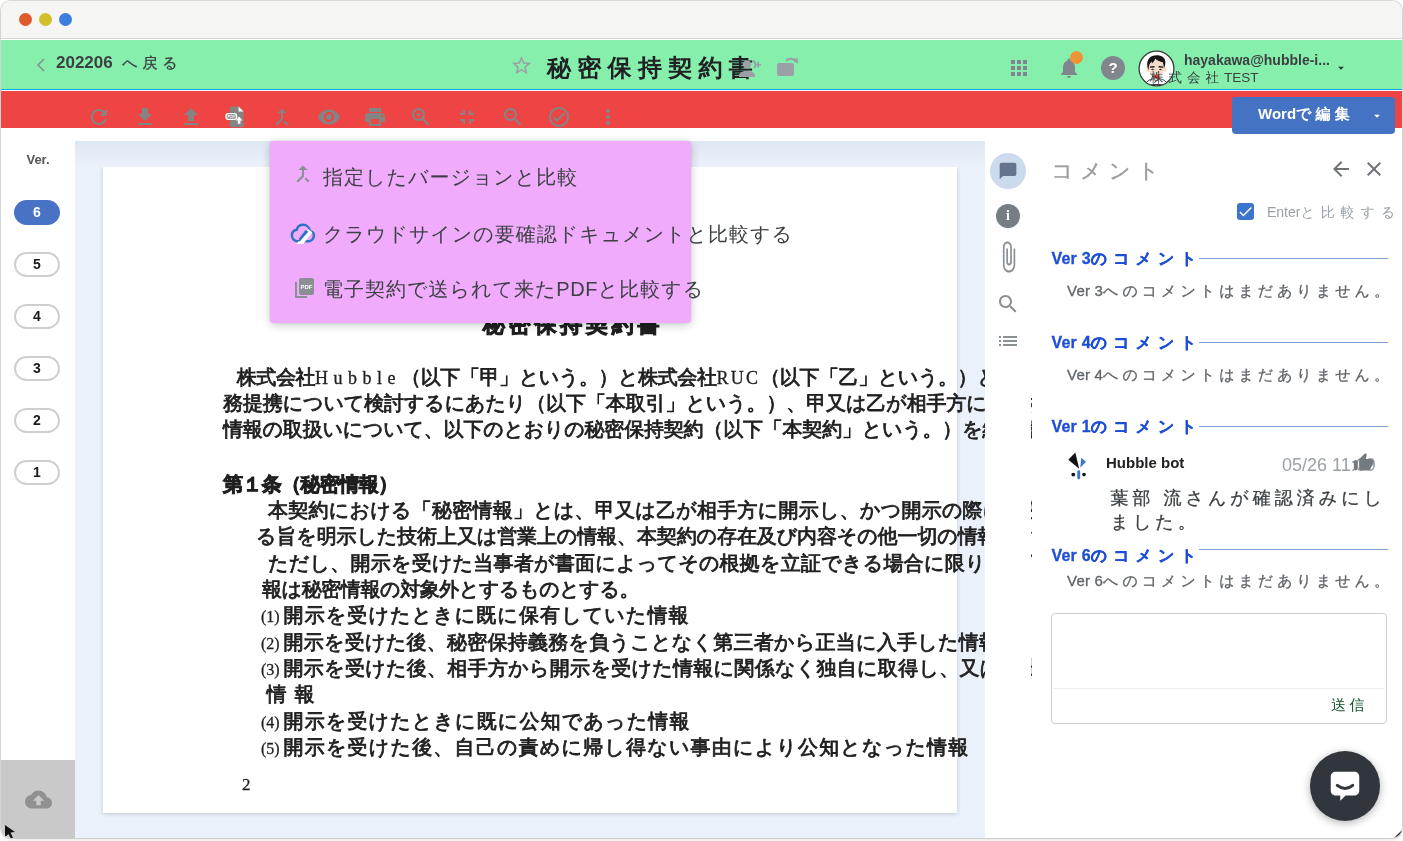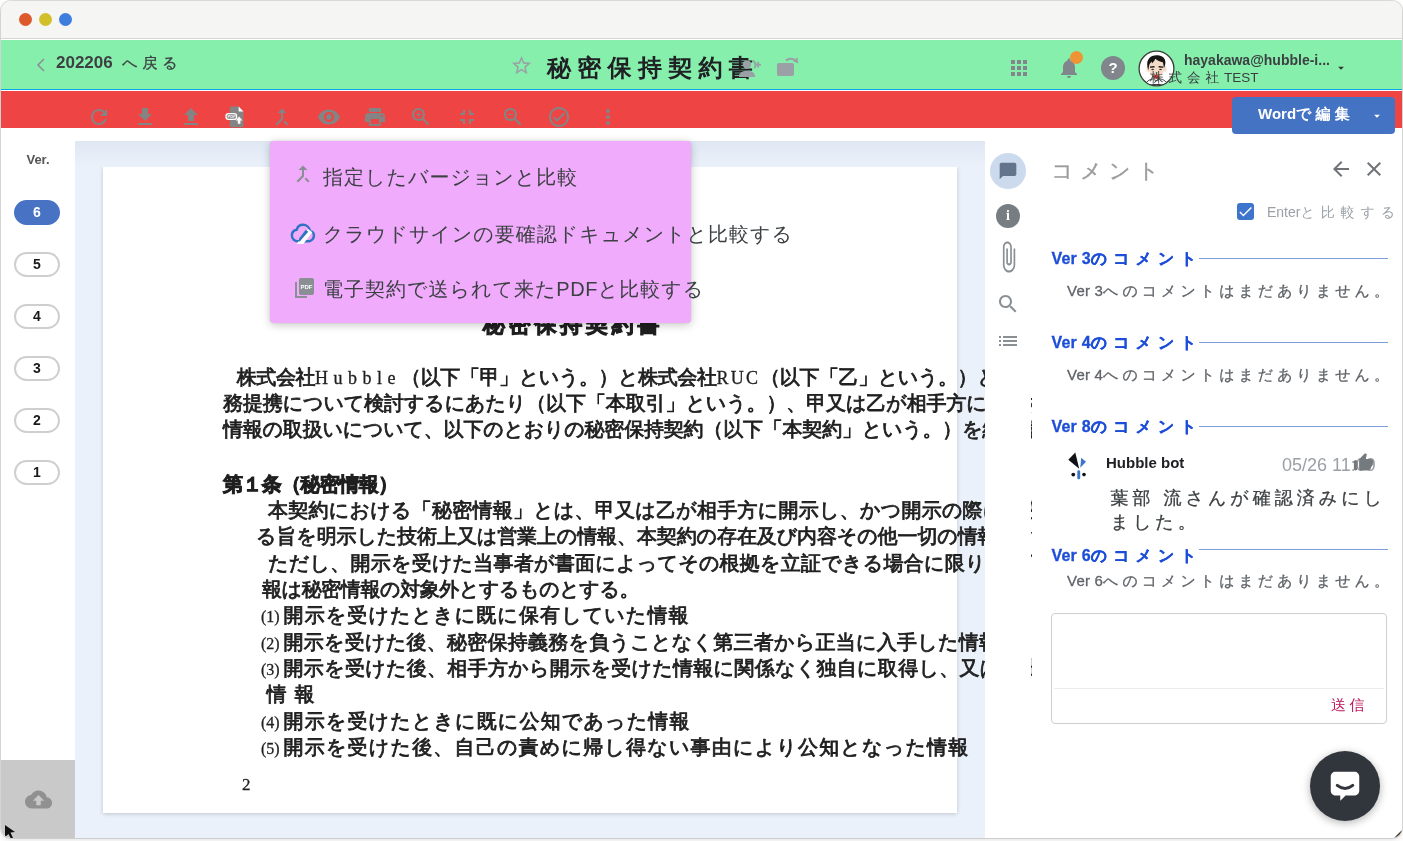--- a/index.html
+++ b/index.html
@@ -245,21 +245,21 @@
     <div class="abs" style="left:235px;top:63px;font-size:14px;color:#9aa0a6;"><span>Enter</span><span style="letter-spacing:5.9px;">と比較する</span></div>
 
     <div class="vhead" style="left:19.5px;top:107.7px;"><span class="lat2">Ver 3</span>のコメント</div>
     <div class="vline" style="left:166.8px;top:116.5px;width:189px;"></div>
     <div class="vmsg" style="left:35px;top:140.6px;"><span class="lat2">Ver 3</span>へのコメントはまだありません。</div>
 
     <div class="vhead" style="left:19.5px;top:192px;"><span class="lat2">Ver 4</span>のコメント</div>
     <div class="vline" style="left:166.8px;top:201px;width:189px;"></div>
     <div class="vmsg" style="left:35px;top:224.8px;"><span class="lat2">Ver 4</span>へのコメントはまだありません。</div>
 
-    <div class="vhead" style="left:19.5px;top:276.2px;"><span class="lat2">Ver 8</span>のコメント</div>
+    <div class="vhead" style="left:19.5px;top:276.2px;"><span class="lat2">Ver 1</span>のコメント</div>
     <div class="vline" style="left:166.8px;top:285.3px;width:189px;"></div>
 
     <svg class="abs" style="left:36px;top:311px;" width="20" height="30" viewBox="0 0 20 30">
       <path fill="#101217" d="M7.3 0.5 L0.3 7.8 L11.2 16.8 Z"></path>
       <path fill="#3d74cc" d="M13.2 5.8 L18 9.8 L12.3 15.8 Z"></path>
       <rect x="9.3" y="18.3" width="2.9" height="9" rx="1.4" fill="#3d74cc"></rect>
       <circle cx="5.3" cy="22.6" r="1.9" fill="#101217"></circle>
       <circle cx="16" cy="22.6" r="1.8" fill="#101217"></circle>
     </svg>
     <div class="abs" style="left:74px;top:313px;font-size:15px;font-weight:bold;color:#202124;">Hubble bot</div>
@@ -268,21 +268,21 @@
           <path fill="#757a7f" d="M13.12 2.06 7.58 7.6c-.37.37-.58.88-.58 1.41V19c0 1.1.9 2 2 2h9c.8 0 1.52-.48 1.84-1.21l3.26-7.61C23.94 10.2 22.49 8 20.34 8h-5.65l.95-4.58c.1-.5-.05-1.01-.41-1.37-.59-.58-1.53-.58-2.11.01zM3 21c1.1 0 2-.9 2-2v-8c0-1.1-.9-2-2-2s-2 .9-2 2v8c0 1.1.9 2 2 2z"></path>
         </svg>
     <div class="abs" style="left:78.5px;top:345px;font-size:18px;color:#3c4043;-webkit-text-stroke:0.3px;"><span style="letter-spacing:4.0px;">葉部 流さんが確認済みにしました。</span></div>
 
     <div class="vhead" style="left:19.5px;top:405px;"><span class="lat2">Ver 6</span>のコメント</div>
     <div class="vline" style="left:166.8px;top:408px;width:189px;"></div>
     <div class="vmsg" style="left:35px;top:430.7px;"><span class="lat2">Ver 6</span>へのコメントはまだありません。</div>
 
     <div class="abs" style="left:19px;top:472px;width:336px;height:111px;border:1.5px solid #cfcfcf;border-radius:4px;background:#fff;">
       <div class="abs" style="left:2px;right:2px;top:74px;height:1px;background:#ececec;"></div>
-      <div class="abs" style="right:18px;top:82px;font-size:15px;color:#be185d;letter-spacing:3.5px;">送信</div>
+      <div class="abs" style="right:18px;top:82px;font-size:15px;color:#14532d;letter-spacing:3.5px;">送信</div>
     </div>
 
     <div class="abs" style="left:278px;top:610px;width:70px;height:70px;border-radius:50%;background:#31363c;box-shadow:0 2px 8px rgba(0,0,0,0.3);">
       <svg class="abs" style="left:16px;top:16px;" width="38" height="38" viewBox="0 0 32 32">
         <path fill="#fff" d="M8 4h16c2.2 0 4 1.8 4 4v12c0 2.2-1.8 4-4 4h-7.5L12 28.5V24H8c-2.2 0-4-1.8-4-4V8c0-2.2 1.8-4 4-4z"></path>
         <path fill="none" stroke="#31363c" stroke-width="2.6" stroke-linecap="round" d="M9.5 15.5c4.2 3.4 8.8 3.4 13 0"></path>
       </svg>
     </div>
   </div>
 

